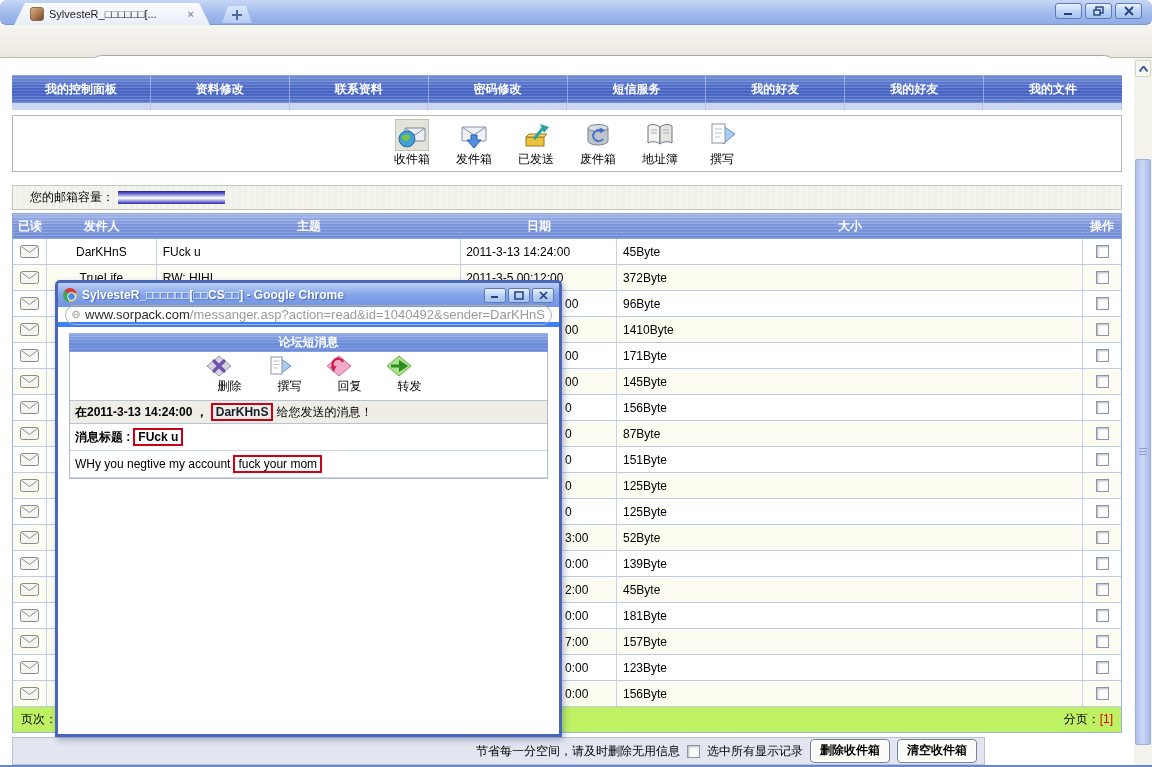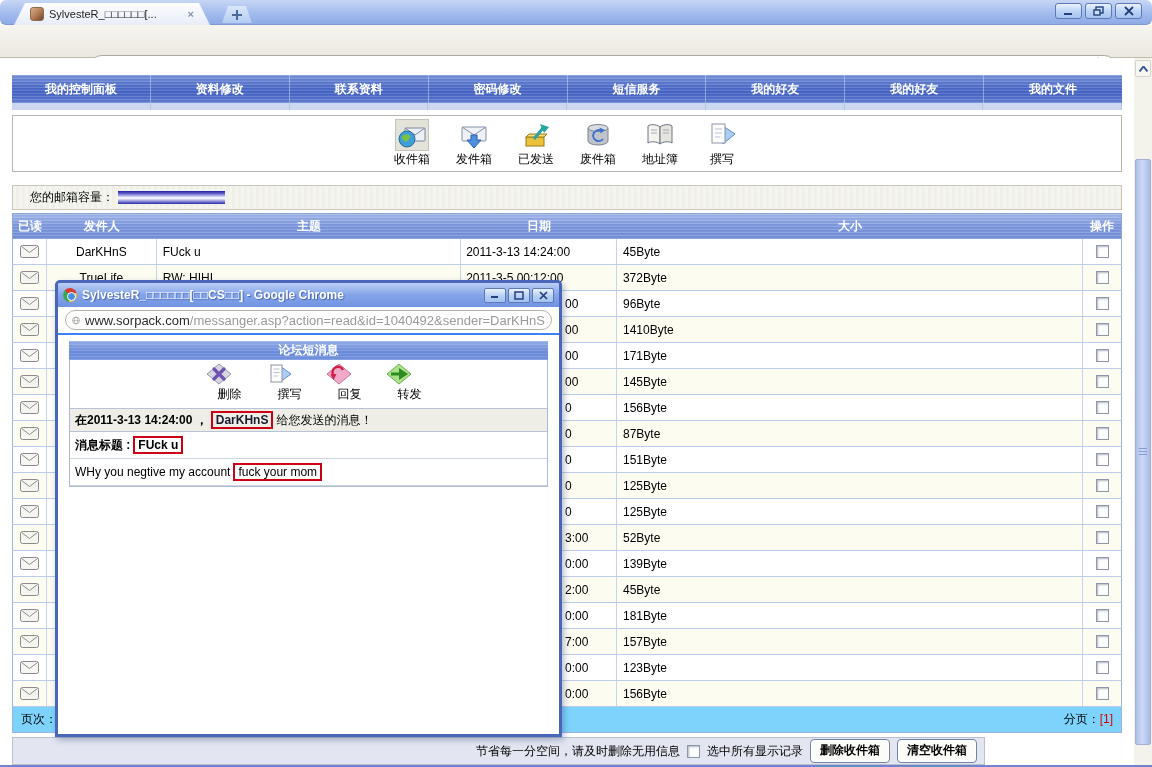--- a/index.html
+++ b/index.html
@@ -80,21 +80,21 @@
   .td-read { justify-content:center; }
   .td-sender { justify-content:center; }
   .td-subject { padding-left:6px; }
   .td-date { padding-left:5px; white-space:nowrap; }
   .td-date.frag { padding-left:104px; }
   .td-size { padding-left:6px; }
   .td-op { justify-content:center; }
   .cb { width:13px; height:13px; background:#fdfdfd; border:1px solid #8d97a9;
     box-shadow:inset 1px 1px 2px rgba(90,100,120,.45), inset -1px -1px 0 #fff; }
 
-  .pager-row { position:absolute; left:12px; top:649px; width:1110px; height:26px; background:#7dd3fc;
+  .pager-row { position:absolute; left:12px; top:649px; width:1110px; height:26px; background:#bef264;
     border:1px solid #9db4e0; border-top:none; display:flex; align-items:center; padding:0 8px; }
   .pager-right { margin-left:auto; }
   .page-link { color:#e00000; }
 
   .bottom-bar { position:absolute; left:12px; top:679px; width:973px; height:28px; background:#e3e6f1;
     border:1px solid #bac0d2; display:flex; align-items:center; justify-content:flex-end; gap:7px; padding-right:7px; }
   .fbtn { background:#fbfbf8; border:1px solid #72839f; border-radius:4px; box-shadow:0 0 0 1px #fff inset;
     padding:2px 9px 3px; font-weight:bold; font-size:12px; cursor:default; }
 
   
@@ -115,21 +115,21 @@
   .chrome-logo { width:14px; height:14px; border-radius:50%; flex:none;
     background:conic-gradient(from -45deg,#d83b30 0 33%,#f4c20d 0 66%,#3aa757 0 100%); position:relative; }
   .chrome-logo::after { content:""; position:absolute; left:3.5px; top:3.5px; width:7px; height:7px;
     border-radius:50%; background:#4a90e2; border:1.5px solid #fff; }
   .popup-title { color:#fff; font-weight:bold; font-size:12px; text-shadow:1px 1px 1px #4763ae;
     white-space:nowrap; overflow:hidden; flex:1; }
   .popup-buttons { display:flex; gap:2px; }
   .pwinbtn { width:22px; height:15px; border:1px solid #5f78b6; border-radius:2px;
     background:linear-gradient(180deg,#e9f1fd 0%,#b7d0f4 55%,#a3c2ef 100%);
     display:flex; align-items:center; justify-content:center; }
-  .popup-urlrow { height:28px; background:#fff; border-bottom:2px solid #3b82f6; display:flex; align-items:center; padding:0 7px; }
+  .popup-urlrow { height:20px; background:#fff; border-bottom:5px solid #3b82f6; display:flex; align-items:center; padding:0 7px; }
   .popup-urlfield { flex:1; height:20px; border:1px solid #b2b2a9; border-radius:10px; display:flex; align-items:center;
     padding:0 6px; gap:5px; font-size:12px; white-space:nowrap; overflow:hidden; }
   .popup-content { padding-top:6px; }
   .pheader { margin:0 11px; height:19px; color:#fff; font-weight:bold; display:flex; align-items:center; justify-content:center;
     background:repeating-linear-gradient(180deg, rgba(255,255,255,.15) 0 1px, rgba(255,255,255,0) 1px 3px),
       linear-gradient(180deg,#93ace5 0%,#6788d8 60%,#7291dc 100%); }
   .pbox { margin:0 11px; border:1px solid #aeb9d2; border-top:none; }
   .picons { height:48px; background:#fff; display:flex; align-items:flex-start; justify-content:center; gap:14px; padding-top:3px; }
   .picon-item { width:46px; text-align:right; font-size:12px; }
   .picon-item .dicon { width:26px; height:23px; margin:0 auto; }

